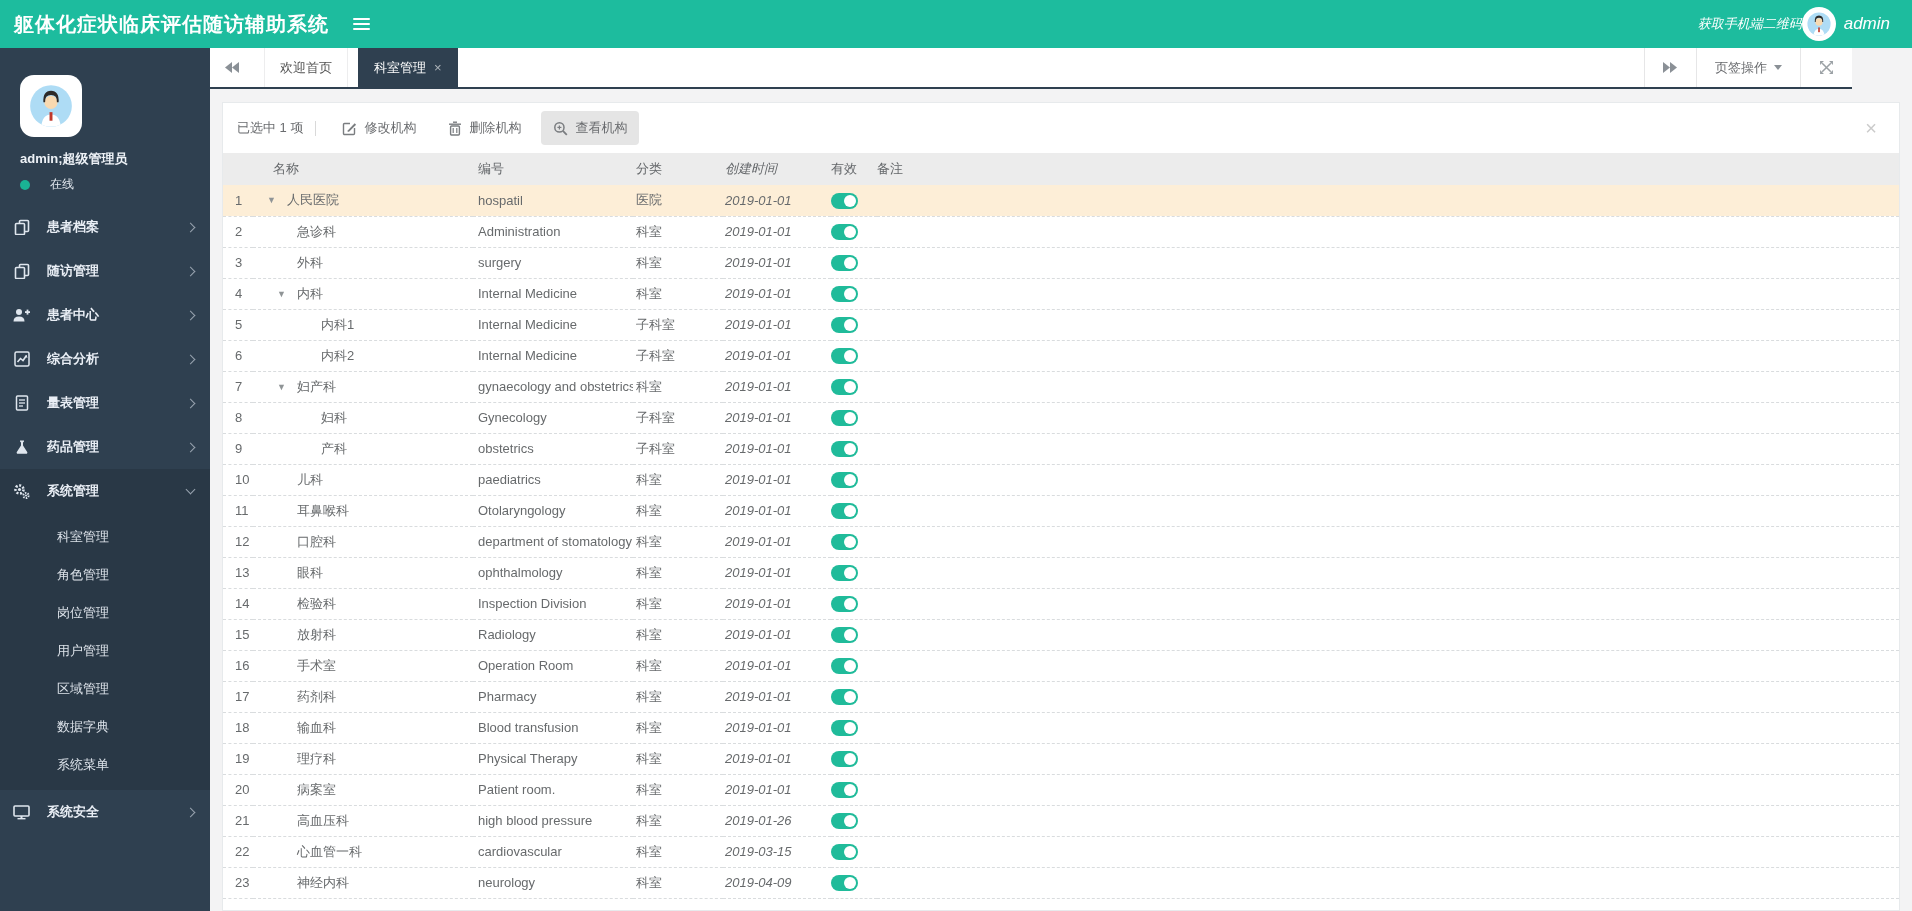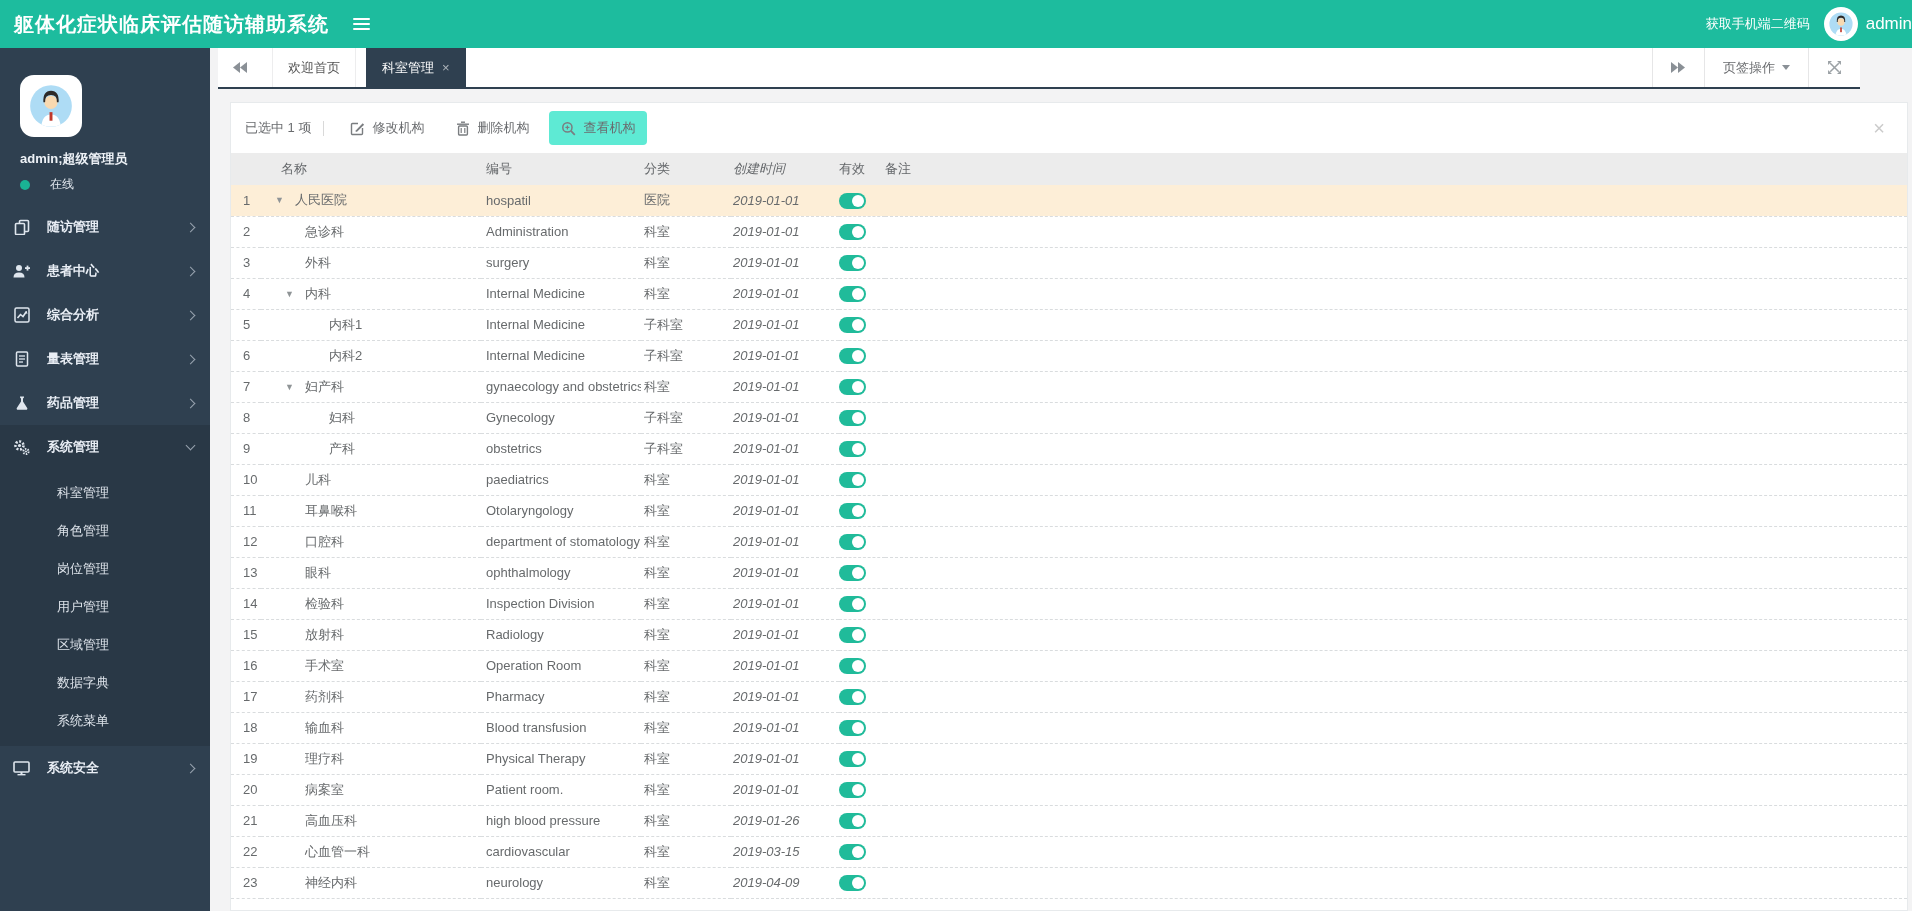--- a/index.html
+++ b/index.html
@@ -13,21 +13,21 @@
   }
   *{margin:0;padding:0;box-sizing:border-box;}
   html,body{width:1912px;height:911px;overflow:hidden;}
   body{font-family:"Liberation Sans","DejaVu Sans",sans-serif;font-size:13px;color:var(--text-gray);background:#f3f3f4;}
 
   
   .app-header{position:absolute;left:0;top:0;width:1912px;height:48px;background:var(--accent);display:flex;align-items:center;color:#fff;z-index:30;}
   .app-title{font-size:20px;font-weight:bold;padding-left:14px;letter-spacing:1px;}
   .hamburger{margin-left:24px;display:inline-flex;flex-direction:column;gap:3px;cursor:pointer;}
   .hamburger i{display:block;width:17px;height:2px;background:#fff;border-radius:1px;}
-  .header-right{margin-left:auto;display:flex;align-items:center;gap:14px;}
+  .header-right{margin-left:auto;display:flex;align-items:center;padding-right:22px;font-style:italic;}
   .qr-link{font-size:13px;color:#fff;cursor:pointer;}
   .user-chip{display:flex;align-items:center;gap:8px;cursor:pointer;}
   .avatar-sm{width:34px;height:34px;border-radius:50%;background:#fff;display:flex;align-items:center;justify-content:center;overflow:hidden;}
   .username{font-size:17px;color:#fff;}
 
   
   .sidebar{position:absolute;left:0;top:48px;width:210px;height:863px;background:var(--sidebar-bg);z-index:20;}
   .profile{padding:27px 0 0 20px;}
   .avatar-box{width:62px;height:62px;border-radius:14px;background:#fff;display:flex;align-items:center;justify-content:center;}
   .profile-name{margin-top:13px;font-size:13px;font-weight:bold;color:#eef2f7;}
@@ -39,39 +39,39 @@
   .nav-icon svg{display:block;}
   .nav-label{margin-left:17px;font-size:13px;font-weight:bold;}
   .chev{margin-left:auto;width:7px;height:7px;border-right:1.5px solid #98a3af;border-top:1.5px solid #98a3af;display:inline-block;}
   .chev.right{transform:rotate(45deg);}
   .chev.down{transform:rotate(135deg);margin-top:-3px;}
   .sysgroup{background:var(--sidebar-dark);}
   .submenu{padding:5px 0 6px 0;}
   .sub-item{height:38px;line-height:38px;padding-left:57px;font-size:13px;color:#dde3ea;cursor:pointer;}
 
   
-  .main{position:absolute;left:218px;top:48px;width:1642px;height:863px;}
+  .main{position:absolute;left:210px;top:48px;width:1642px;height:863px;}
   .tabstrip{height:41px;background:#fff;border-bottom:2px solid #2f4050;display:flex;align-items:stretch;}
   .tab-nav-btn{width:44px;display:flex;align-items:center;justify-content:center;cursor:pointer;color:#8a9096;}
   .tabs-wrap{display:flex;align-items:stretch;}
   .tab{display:flex;align-items:center;padding:0 15px;font-size:13px;color:#555;border-left:1px solid #ededee;border-right:1px solid #ededee;cursor:pointer;margin-left:10px;background:#fff;white-space:nowrap;}
   .tab.active{background:#2f4050;color:#fff;border-color:#2f4050;}
   .tab .tab-close{margin-left:8px;font-size:13px;color:#aeb5bb;line-height:1;}
   .tabstrip-right{margin-left:auto;display:flex;align-items:stretch;}
   .ts-btn{display:flex;align-items:center;justify-content:center;border-left:1px solid #e6e6e7;cursor:pointer;color:#6a6c6f;padding:0 18px;}
   .ts-btn .caret{margin-left:7px;width:0;height:0;border-left:4px solid transparent;border-right:4px solid transparent;border-top:5px solid #8a9096;display:inline-block;}
   .ts-label{font-size:13px;}
 
   .content{position:absolute;left:0;top:41px;width:1702px;height:822px;background:#f3f3f4;}
   .panel{margin:13px 12px 0 12px;background:#fff;border:1px solid #e7eaec;height:809px;overflow:hidden;}
   .toolbar{height:50px;display:flex;align-items:center;padding:0 14px 0 14px;}
   .selected-info{font-size:13px;color:#6a6c6f;}
   .tb-divider{width:1px;height:15px;background:#d9d9d9;margin:0 14px 0 12px;}
   .tb-btn{display:flex;align-items:center;gap:7px;font-size:13px;color:#6a6c6f;padding:8px 12px;border-radius:4px;cursor:pointer;margin-right:8px;background:transparent;border:none;font-family:inherit;}
-  .tb-btn.highlighted{background:#5eead4;}
+  .tb-btn.highlighted{background:#e5e5e5;}
   .tb-btn svg{display:block;}
   .toolbar-close{margin-left:auto;font-size:20px;color:#cbcbcb;cursor:pointer;line-height:1;padding-right:8px;}
 
   table.grid{width:100%;border-collapse:collapse;table-layout:fixed;font-size:13px;color:var(--text-gray);}
   table.grid th{background:var(--table-header-bg);height:32px;font-weight:normal;text-align:left;color:#64676a;}
   table.grid td{height:31px;border-bottom:1px dashed #d9dcde;overflow:hidden;white-space:nowrap;}
   table.grid tr.selected td{background:var(--selected-row);}
   .col-idx{width:30px;}
   .col-name{width:220px;}
   .col-code{width:160px;}
@@ -140,20 +140,32 @@
         </g>
       </svg>
     </div>
     <div class="profile-name">admin;超级管理员</div>
     <div class="profile-status">
       <span class="status-dot"></span>
       <span>在线</span>
     </div>
   </div>
   <div class="nav">
+      <div>
+        <div class="nav-item">
+          <span class="nav-icon">
+            <svg width="16" height="16" viewBox="0 0 16 16">
+              <rect x="5.5" y="1.5" width="9" height="11" rx="1" fill="none" stroke="currentColor" stroke-width="1.6"></rect>
+              <rect x="1.5" y="4.5" width="9" height="11" rx="1" fill="#2f4050" stroke="currentColor" stroke-width="1.6"></rect>
+            </svg>
+          </span>
+          <span class="nav-label">患者档案</span>
+          <span class="chev right"></span>
+        </div>
+      </div>
       <div>
         <div class="nav-item">
           <span class="nav-icon">
             <svg width="16" height="16" viewBox="0 0 16 16">
               <rect x="5.5" y="1.5" width="9" height="11" rx="1" fill="none" stroke="currentColor" stroke-width="1.6"></rect>
               <rect x="1.5" y="4.5" width="9" height="11" rx="1" fill="#2f4050" stroke="currentColor" stroke-width="1.6"></rect>
             </svg>
           </span>
           <span class="nav-label">随访管理</span>
           <span class="chev right"></span>

